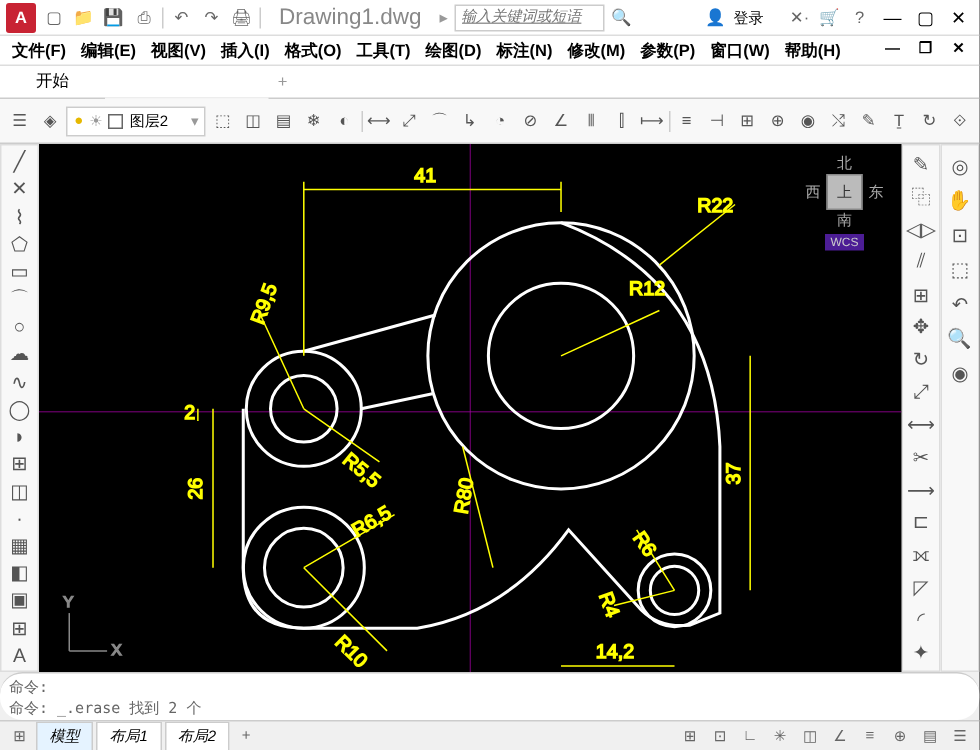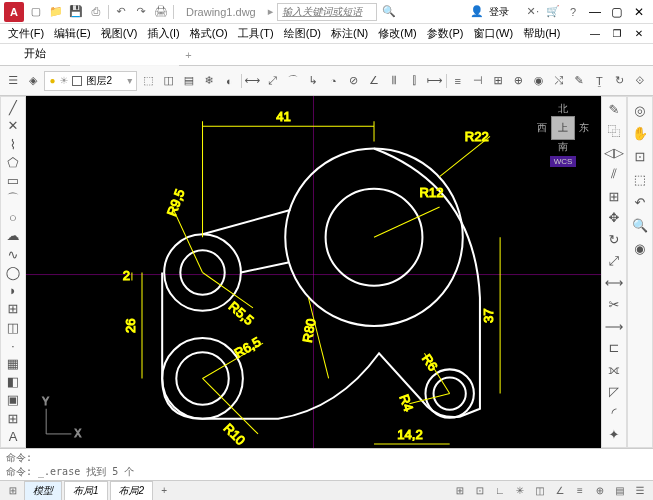--- a/index.html
+++ b/index.html
@@ -1,46 +1,46 @@
 <!DOCTYPE html>
 <html><head>
 <meta charset="utf-8">
 <style>
 * { box-sizing: border-box; margin: 0; padding: 0; }
 body { font-family: "Microsoft YaHei", sans-serif; font-size: 11px; background: #f0f0f0; width: 653px; height: 500px; overflow: hidden; display: flex; flex-direction: column; }
 .titlebar { height: 24px; background: #fff; display: flex; align-items: center; gap: 4px; padding: 0 4px; border-bottom: 1px solid #ddd; }
 .logo { width: 20px; height: 20px; background: #c82333; color: #fff; display: flex; align-items: center; justify-content: center; font-weight: bold; border-radius: 2px; }
 .tb-icon { width: 16px; height: 16px; display: flex; align-items: center; justify-content: center; color: #666; cursor: pointer; }
 .tb-sep { width: 1px; height: 14px; background: #ccc; }
-.title-file { color: #888; font-size: 11px; margin: 0 8px; }
+.title-file { color: #888; font-size: 15px; margin: 0 8px; }
 .search-box { width: 100px; height: 18px; border: 1px solid #ccc; font-size: 10px; padding: 0 4px; font-style: italic; color: #999; text-decoration: underline; }
 .spacer { flex: 1; }
 .win-btns { display: flex; gap: 2px; }
 .win-btn { width: 20px; height: 16px; display: flex; align-items: center; justify-content: center; cursor: pointer; font-size: 12px; }
-.menubar { height: 20px; background: #fff; display: flex; align-items: center; padding: 0 4px; gap: 2px; border-bottom: 1px solid #ddd; }
+.menubar { height: 20px; background: #fff; display: flex; padding: 0 4px; gap: 2px; border-bottom: 1px solid #ddd; font-weight: bold; }
 .menu-item { padding: 2px 4px; cursor: pointer; font-size: 11px; }
 .tabbar { height: 22px; background: #fff; display: flex; align-items: center; border-bottom: 1px solid #ccc; }
 .tab { padding: 3px 24px; font-size: 11px; cursor: pointer; border-bottom: 2px solid transparent; }
 .tab.active { border-bottom-color: #007acc; background: #f5f5f5; margin-top: 40px; }
 .tab-close { margin-left: 4px; color: #999; }
 .tab-add { padding: 2px 6px; cursor: pointer; color: #999; }
 .toolbar { height: 30px; background: #f8f8f8; display: flex; align-items: center; padding: 0 4px; gap: 2px; border-bottom: 1px solid #ccc; }
 .layer-sel { height: 20px; border: 1px solid #ccc; background: #fff; display: flex; align-items: center; padding: 0 4px; gap: 4px; width: 110px; font-size: 10px; }
 .sq { width: 10px; height: 10px; background: #fff; border: 1px solid #666; }
 .tool-icon { width: 22px; height: 22px; display: flex; align-items: center; justify-content: center; cursor: pointer; color: #555; }
 .main { flex: 1; display: flex; overflow: hidden; }
 .left-tools, .right-tools { width: 26px; background: #f8f8f8; display: flex; flex-direction: column; align-items: center; padding: 2px 0; gap: 1px; border: 1px solid #ddd; }
 .right-tools { width: 26px; }
 .right-panel { display: flex; }
 .vtool { width: 22px; height: 22px; display: flex; align-items: center; justify-content: center; cursor: pointer; color: #555; font-size: 13px; }
 .canvas-wrap { flex: 1; position: relative; background: #000; }
 .canvas { position: absolute; inset: 0; }
 .nav-cube { position: absolute; top: 8px; right: 8px; width: 60px; height: 60px; display: flex; flex-direction: column; align-items: center; justify-content: center; color: #aaa; font-size: 10px; }
 .cube-face { width: 24px; height: 24px; background: #bbb; border: 1px solid #888; display: flex; align-items: center; justify-content: center; color: #333; }
-.cmdline { height: 32px; background: #fff; border-top: 1px solid #ccc; padding: 2px 6px; font-size: 10px; font-family: Consolas, monospace; color: #666; overflow: hidden; }
+.cmdline { height: 32px; background: #fff; border-top: 1px solid #ccc; padding: 2px 6px; font-size: 10px; font-family: Consolas, monospace; color: #666; overflow: hidden; border-radius: 15px; }
 .statusbar { height: 20px; background: #f0f0f0; display: flex; align-items: center; padding: 0 4px; gap: 2px; font-size: 10px; border-top: 1px solid #ccc; }
 .status-tab { padding: 2px 8px; background: #fff; border: 1px solid #ccc; cursor: pointer; font-style: italic; }
 .status-tab.active { background: #e5f3ff; }
 .status-icon { width: 18px; height: 18px; display: flex; align-items: center; justify-content: center; cursor: pointer; color: #666; }
 svg text { font-family: sans-serif; }
 </style>
 </head>
 <body>
 
 <div class="titlebar">
@@ -276,21 +276,21 @@
       <span class="vtool">⬚</span>
       <span class="vtool">↶</span>
       <span class="vtool">🔍</span>
       <span class="vtool">◉</span>
     </div>
   </div>
 </div>
 
 <div class="cmdline">
   <div>命令:</div>
-  <div>命令: _.erase 找到 5 个</div>
+  <div>命令: _.erase 找到 2 个</div>
   <div></div>
 </div>
 
 <div class="statusbar">
   <span class="status-icon">⊞</span>
   <span class="status-tab active">模型</span>
   <span class="status-tab">布局1</span>
   <span class="status-tab">布局2</span>
   <span class="status-icon">+</span>
   <span class="spacer"></span>

